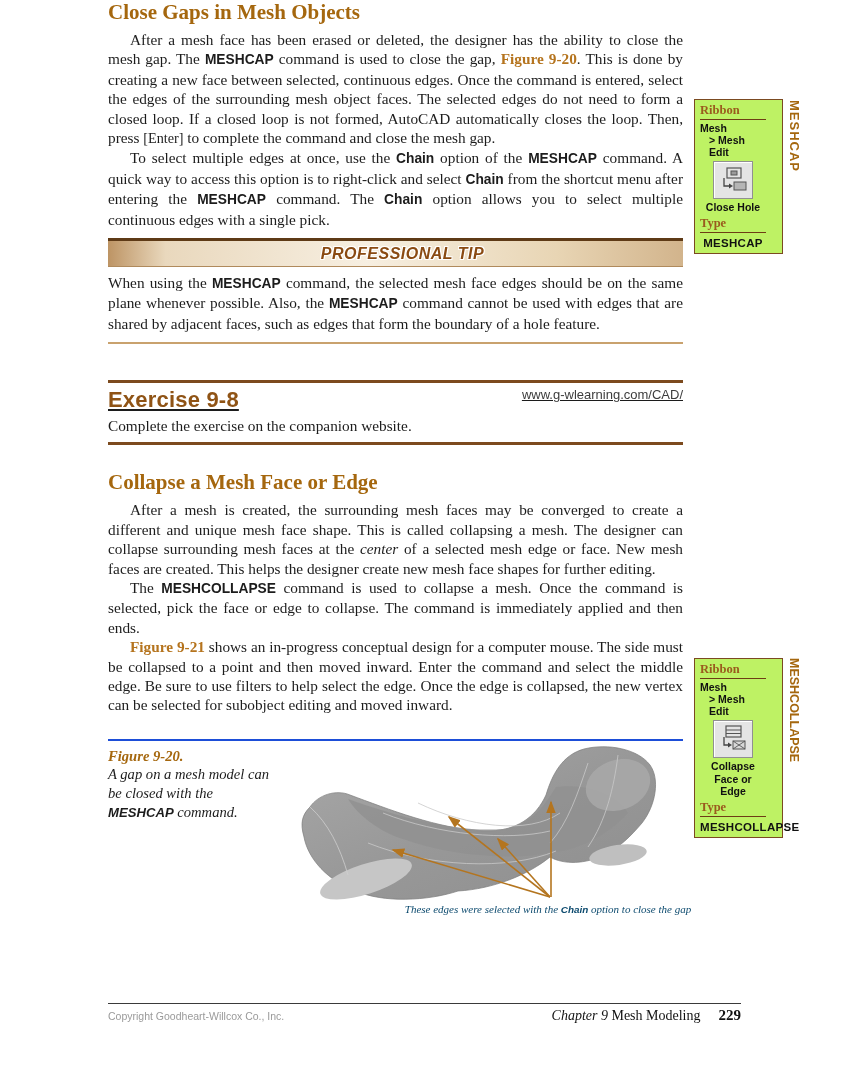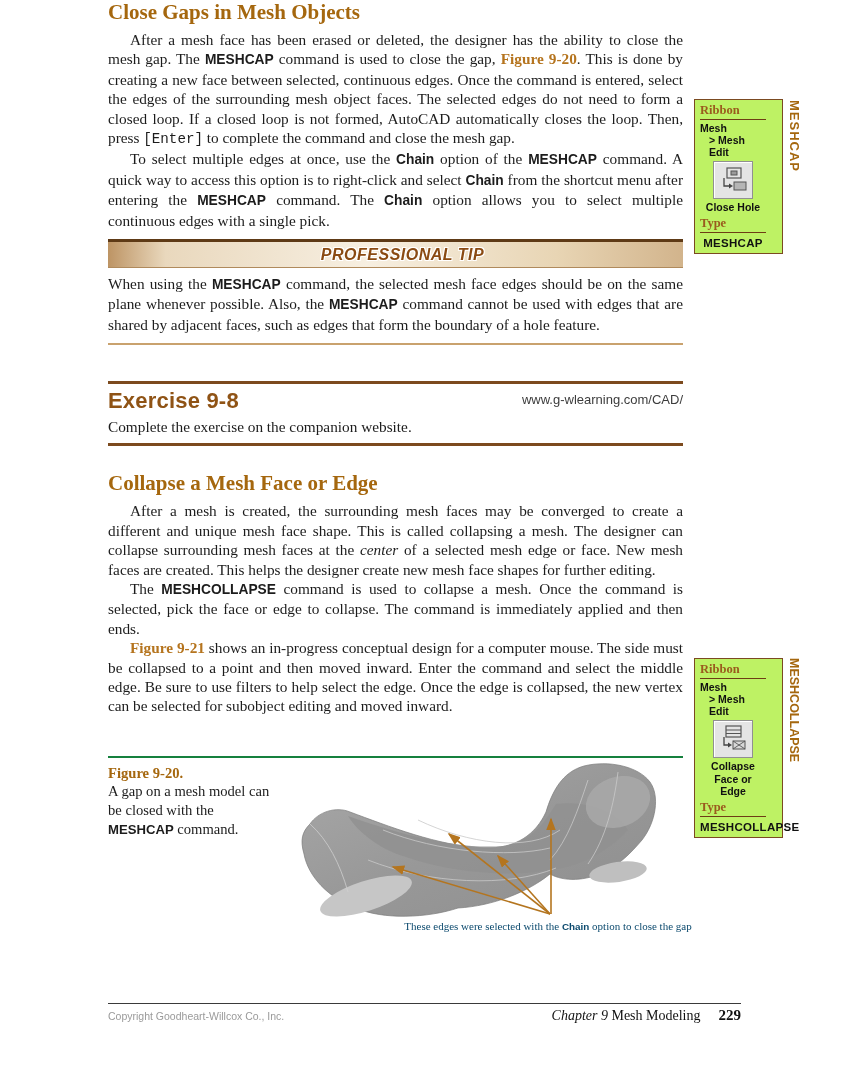--- a/index.html
+++ b/index.html
@@ -14,21 +14,21 @@
   .h1-first{ padding-top:48px; }
   .h1-second{ margin-top:25px !important; }
 
   p.body{ font-size:15.3px; line-height:19.4px; text-align:justify;
     text-indent:22px; margin:0; }
   .after-h{ margin-top:6px !important; }
 
   .cmd{ font-family:"Liberation Sans",sans-serif; font-weight:bold; font-size:0.9em; }
   .ref{ color:#B5741E; font-weight:bold; }
   .it{ font-style:italic; }
-  .key{ font-family:Liberation Mono, monospace; font-size:0.93em;margin-top:12px; }
+  .key{ font-family:Liberation Serif, serif; font-size:0.93em;margin-top:12px; }
 
   
   .tip{ margin-top:9px; border-bottom:2px solid #C9A briefly;}
   .tip{ border-bottom:2px solid #C9A26E; }
   .tip-banner{
     height:25px; line-height:25px; text-align:center;
     border-top:3px solid #5E3A16; border-bottom:1px solid #B08A5C;
     background:linear-gradient(90deg,#BD9464 0%,#E9D8BD 10%,#F7EFE1 45%,#EADByyy 70%,#D9BE9A 100%);
     background:linear-gradient(90deg,#BD9464 0%,#E9D8BD 10%,#F7EFE1 45%,#E8D5B4 78%,#D3B astonishing 100%);
     background:linear-gradient(90deg,#BD9464 0%,#E9D8BD 10%,#F7EFE1 45%,#E8D5B4 78%,#D3B astonishing2 100%);
@@ -38,28 +38,28 @@
     font-family:"Liberation Sans",sans-serif; font-weight:bold; font-style:italic;
     font-size:16px; letter-spacing:0.5px; color:#8A4A12;
     text-shadow:-1px -1px 0 #fff,1px -1px 0 #fff,-1px 1px 0 #fff,1px 1px 0 #fff;
     margin-left:14px;
   }
   .tip-body{ padding:6px 0 9px 0; font-size:15.3px; line-height:19.4px; text-align:justify; margin:0;}
 
   
   .exercise{ margin-top:36px; border-top:3px solid #7C4A1E; border-bottom:3px solid #7C4A1E;
     padding:4px 0 7px 0; }
-  .ex-row{ display:flex; align-items:center; justify-content:space-between; }
+  .ex-row{ display:flex; align-items:flex-start; justify-content:space-between;text-decoration:underline; }
   .ex-title{ font-family:"Liberation Sans",sans-serif; font-weight:800; font-size:22px;
     color:#8F5315; letter-spacing:0.2px; }
   .ex-url{ font-family:"Liberation Sans",sans-serif; font-size:13px; color:#3c3c3c; padding-bottom:3px;}
   .ex-desc{ font-size:15.3px; margin-top:4px; }
 
   
-  .figure-block{ position:relative; margin-top:40px; border-top:2px solid #15803d; height:218px; }
+  .figure-block{ position:relative; margin-top:24px; border-top:2px solid #1d4ed8; height:218px;font-style:italic; }
   .fig-caption{ position:absolute; left:0; top:6px; width:172px; font-size:14.6px; line-height:18.6px; }
   .fig-label{ color:#A5670E; font-weight:bold; }
   .fig-art{ position:absolute; left:180px; top:2px; }
   .fig-annot{ position:absolute; left:272px; top:160px; width:336px; text-align:center;
     font-size:11px; line-height:17.5px; color:#0c4a6e; }
 
   
   .footer{ position:absolute; left:108px; top:1003px; width:633px;
     border-top:1.5px solid #3a3a3a; padding-top:3px;
     display:flex; justify-content:space-between; align-items:baseline; }

